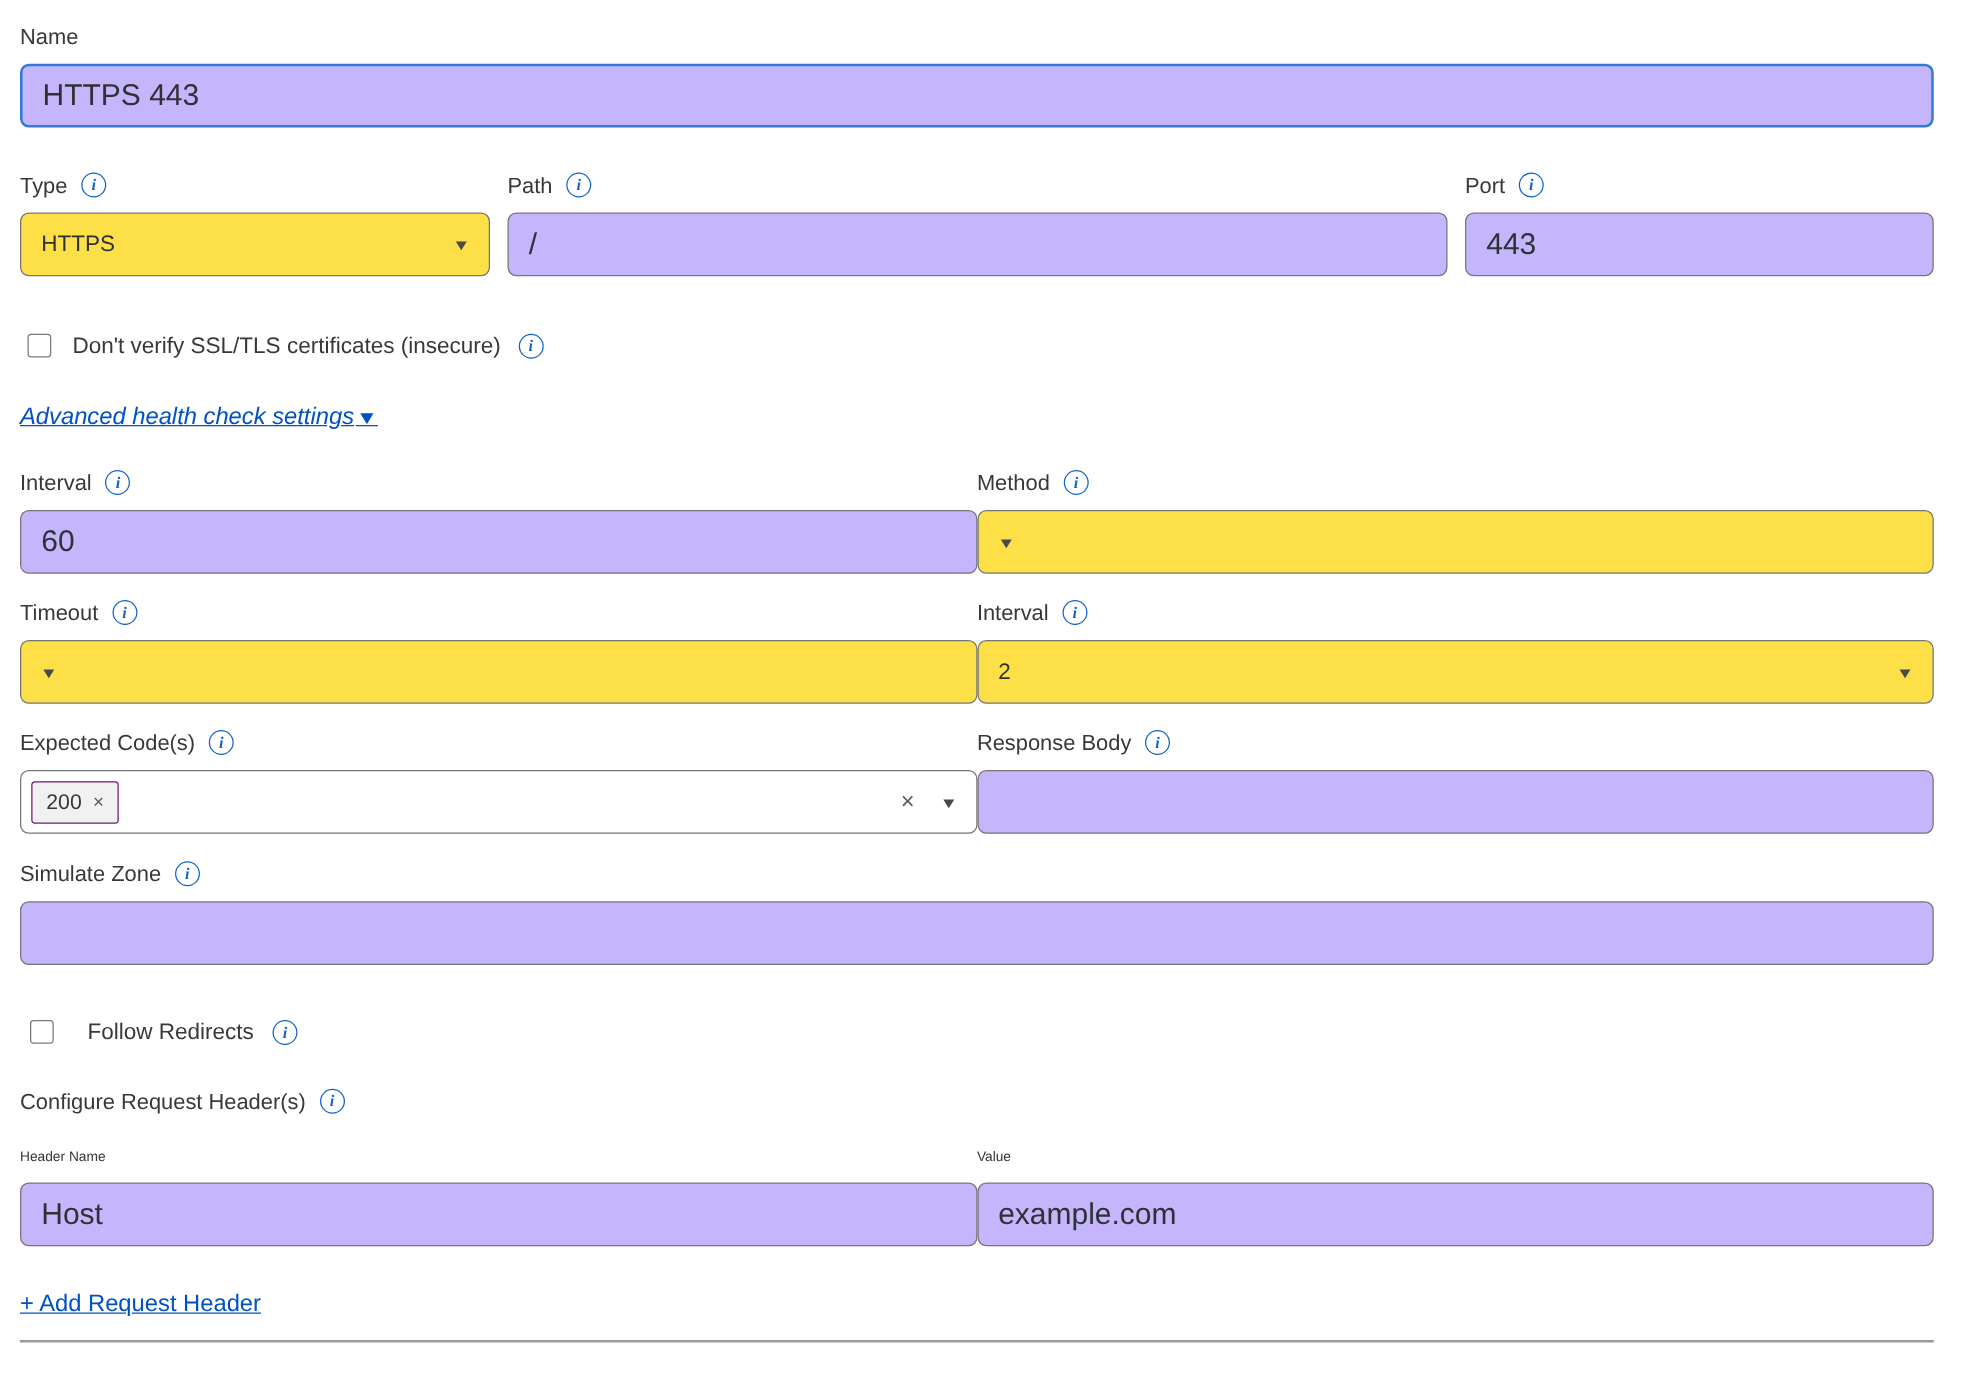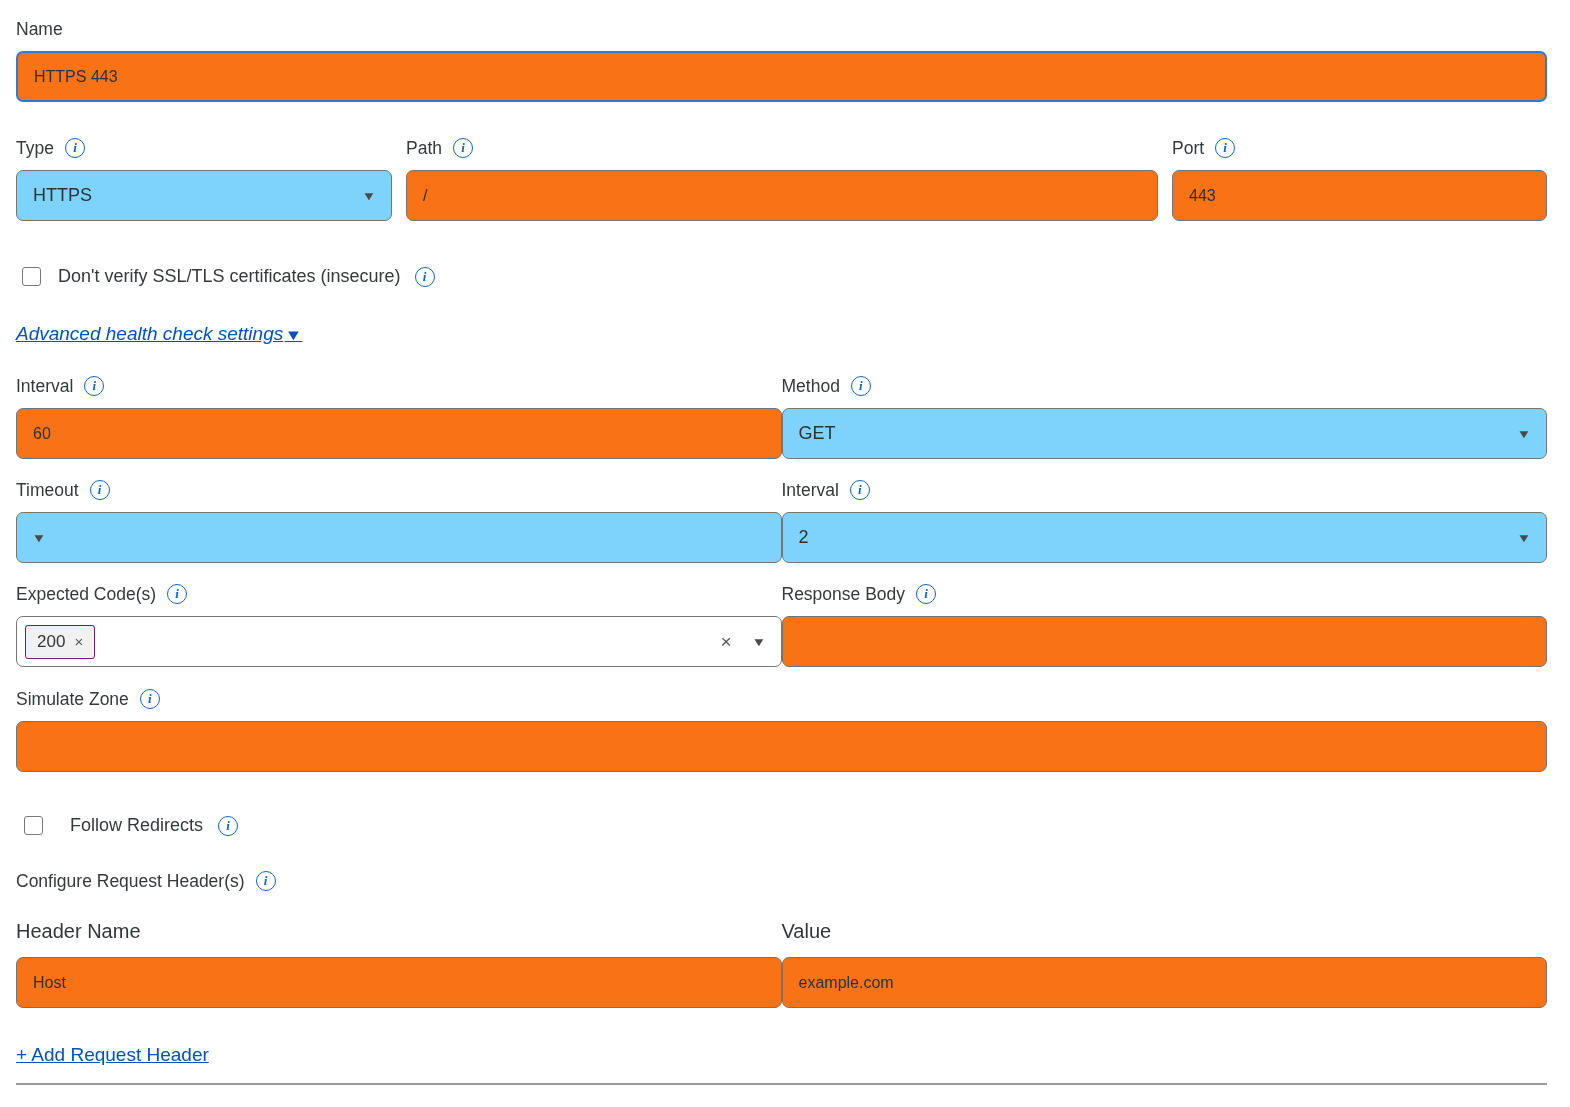--- a/index.html
+++ b/index.html
@@ -34,37 +34,37 @@
     font-style: italic;
     font-weight: bold;
     flex: 0 0 auto;
   }
   .text-input {
     display: block;
     width: 100%;
     height: 51px;
     border: 1.4px solid #757575;
     border-radius: 7px;
-    background: #f97316;
+    background: #c4b5fd;
     font-family: "Liberation Sans", sans-serif;
-    font-size: 16px;
+    font-size: 24px;
     color: #2e3235;
     padding: 0 16px;
     outline: none;
   }
   .text-input.focused {
     border: 2px solid #2e7cd2;
   }
   .select-box {
     display: flex;
     align-items: center;
     height: 51px;
     border: 1.4px solid #757575;
     border-radius: 7px;
-    background: #7dd3fc;
+    background: #fde047;
     font-size: 18px;
     color: #2e3235;
     padding: 0 16px;
     cursor: pointer;
   }
   .select-box .select-value { flex: 1 1 auto; }
   .caret {
     font-size: 12px;
     color: #4a4a4a;
     flex: 0 0 auto;
@@ -128,21 +128,21 @@
     padding: 6px 11px;
     font-size: 17px;
     color: #33373a;
     gap: 9px;
   }
   .chip-remove { color: #5a5a5a; font-size: 15px; cursor: pointer; }
   .ms-spacer { flex: 1 1 auto; }
   .ms-clear { color: #5a5a5a; font-size: 19px; margin-right: 21px; cursor: pointer; }
   .section-gap-sm { margin-top: 20px; }
   .sub-label {
-    font-size: 20px;
+    font-size: 11px;
     color: #333639;
     margin-bottom: 14px;
   }
   .divider {
     border: none;
     border-top: 2px solid #9a9a9a;
     margin-top: 17px;
   }
 </style>
 </head>
@@ -202,21 +202,20 @@
       <span class="info-icon">i</span>
     </div>
     <input class="text-input" type="text" value="60" style="">
   </div>
   <div>
     <div class="field-label">
       <span>Method</span>
       <span class="info-icon">i</span>
     </div>
     <div class="select-box">
-      <span class="select-value">GET</span>
       <span class="caret">▼</span>
     </div>
   </div>
 </div>
 
 <div class="row-grid-2 section-gap-sm">
   <div>
     <div class="field-label">
       <span>Timeout</span>
       <span class="info-icon">i</span>

